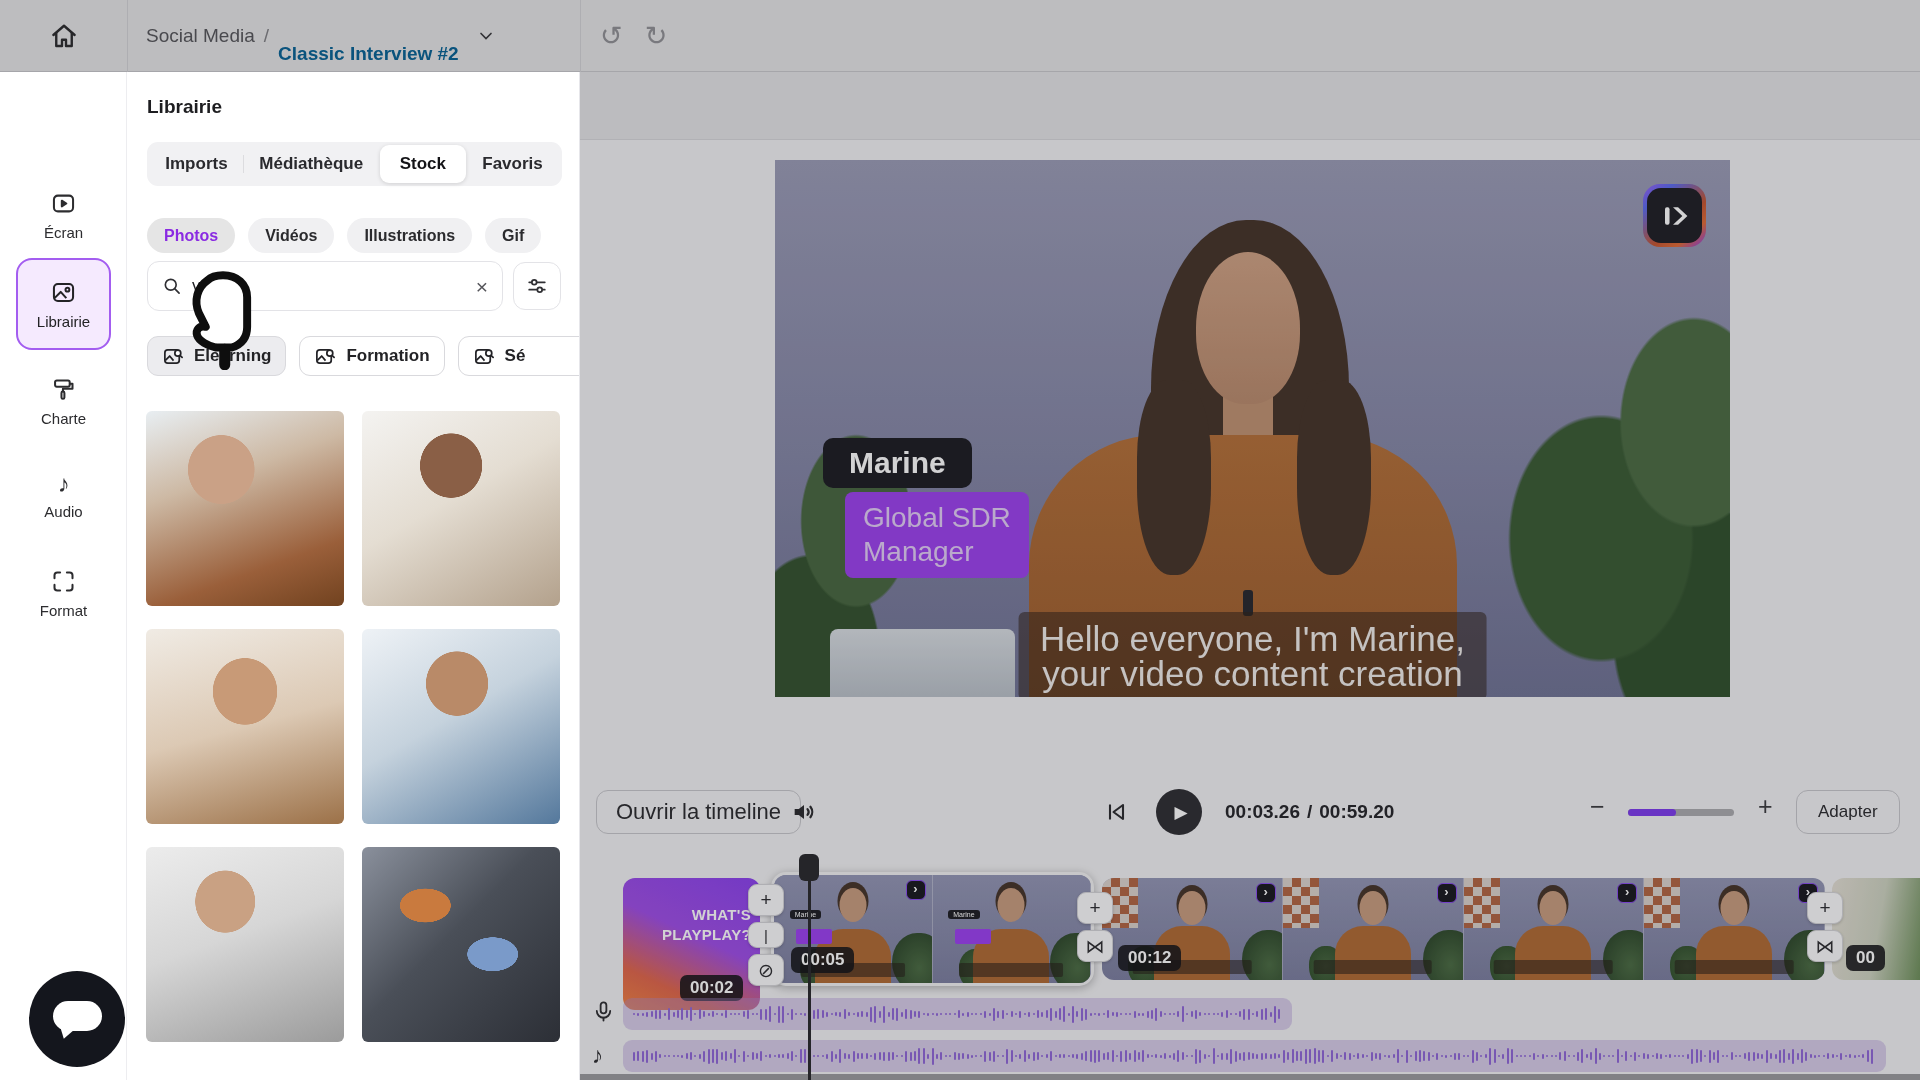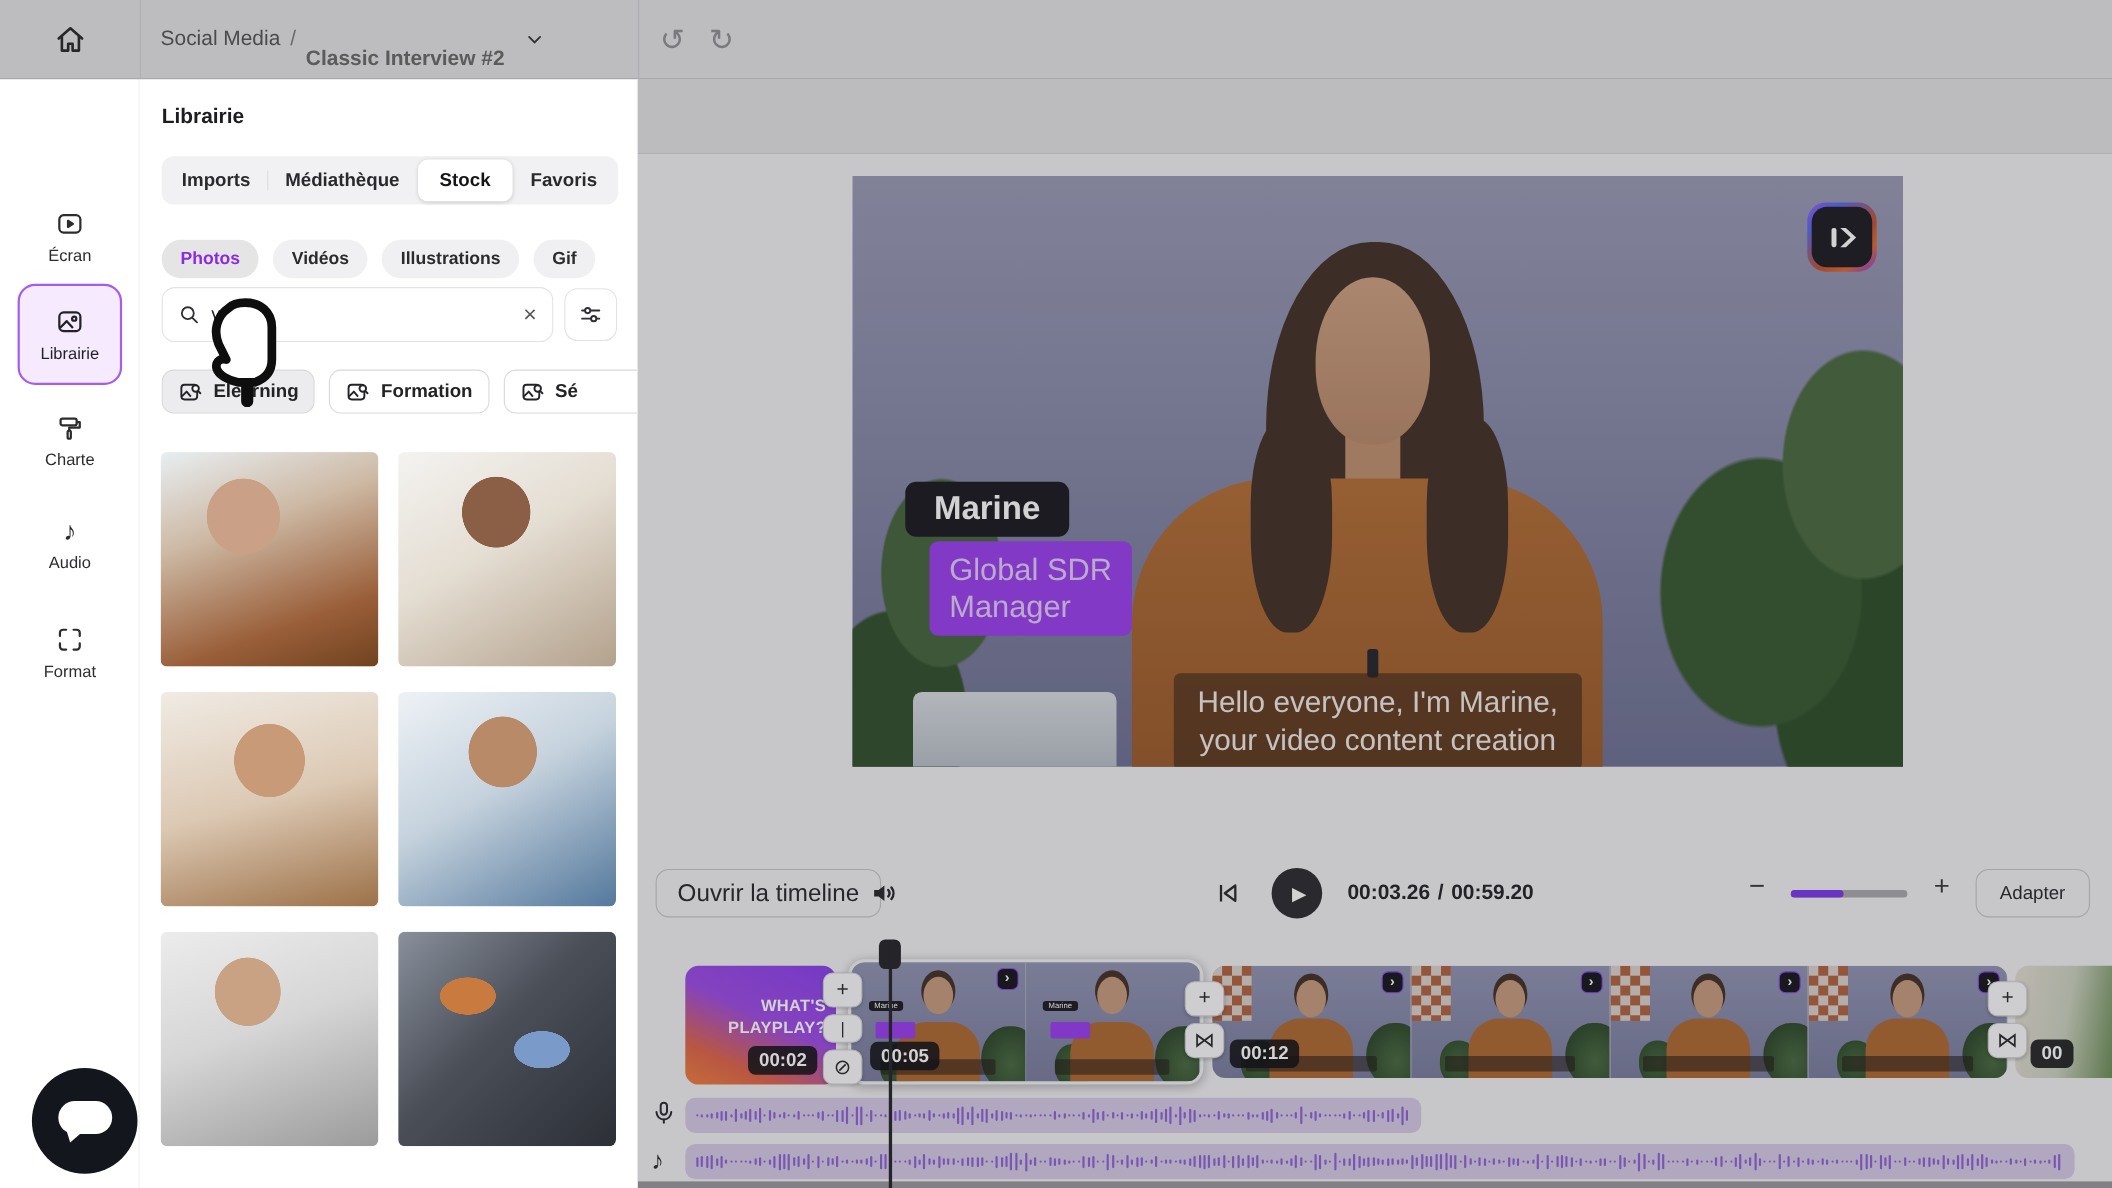--- a/index.html
+++ b/index.html
@@ -8,21 +8,21 @@
   .stage { position:relative; width:1920px; height:1080px; background:#fff; overflow:hidden; }
 
   
   .topbar { position:absolute; left:0; top:0; width:1920px; height:72px; background:#fbfbfc; border-bottom:1px solid #dcdcdf; z-index:10; }
   .btn-home { position:absolute; left:38px; top:16px; width:52px; height:40px; display:grid; place-items:center; background:none; border:none; cursor:pointer; }
   .topbar-vline1 { position:absolute; left:127px; top:0; width:1px; height:72px; background:#e7e7ea; }
   .topbar-vline2 { position:absolute; left:580px; top:0; width:1px; height:72px; background:#e7e7ea; }
   .breadcrumb { position:absolute; left:146px; top:0; height:72px; display:flex; align-items:center; gap:9px; font-size:19px; }
   .breadcrumb .folder { color:#5b5b60; }
   .breadcrumb .sep { color:#8a8a8f; }
-  .breadcrumb .project { color:#737373; font-weight:700;margin-top:35px; }
+  .breadcrumb .project { color:#0369a1; font-weight:700;margin-top:35px; }
   .breadcrumb .chev { margin-left:8px; display:grid; place-items:center; cursor:pointer; }
   .history { position:absolute; left:600px; top:0; height:72px; display:flex; align-items:center; gap:22px; }
   .history .h-btn { font-size:27px; color:#9d9da2; background:none; border:none; line-height:1; cursor:pointer; }
   .topbar-right { position:absolute; right:24px; top:0; height:72px; display:flex; align-items:center; gap:26px; }
   .btn-preview { background:#7a2bdd; color:#fff; font-size:16px; font-weight:600; border:none; border-radius:9px; padding:13px 17px; cursor:pointer; font-family:inherit; }
   .icon-help { position:relative; width:31px; height:31px; border:2.4px solid #303034; border-radius:50%; display:grid; place-items:center; font-size:16px; font-weight:700; color:#303034; cursor:pointer; background:none; }
   .icon-help::after { content:""; position:absolute; right:-4px; top:-4px; width:11px; height:11px; border-radius:50%; background:#b4552f; }
   .btn-bell { background:none; border:none; cursor:pointer; display:grid; place-items:center; }
   .avatar { width:45px; height:45px; border-radius:50%; background:#93ab9c; color:#f2f5f2; font-size:18px; font-weight:600; display:grid; place-items:center; cursor:pointer; border:none; }
 
@@ -82,41 +82,41 @@
   .laptop { position:absolute; left:55px; bottom:0; width:185px; height:68px; background:linear-gradient(#d8dde2,#b9c0c8); border-radius:8px 8px 0 0; }
   .hair { position:absolute; left:376px; top:60px; width:198px; height:350px; background:#443227; border-radius:48% 48% 42% 42%; }
   .body { position:absolute; left:254px; top:275px; width:428px; height:264px; background:linear-gradient(180deg,#b46f37,#9c5c2c); border-radius:130px 130px 0 0; }
   .neck { position:absolute; left:448px; top:214px; width:50px; height:72px; background:#c09271; }
   .hair-l { position:absolute; left:362px; top:220px; width:74px; height:195px; background:#443227; border-radius:40% 40% 45% 45%; }
   .hair-r { position:absolute; left:522px; top:220px; width:74px; height:195px; background:#443227; border-radius:40% 40% 45% 45%; }
   .face { position:absolute; left:421px; top:92px; width:104px; height:152px; background:linear-gradient(180deg,#cfa183,#b98a6c); border-radius:50% 50% 46% 46%; }
   .mic-clip { position:absolute; left:468px; top:430px; width:10px; height:26px; background:#26262c; border-radius:3px; }
   .name-badge { position:absolute; left:48px; top:278px; background:#1b1b21; color:#fff; font-size:30px; font-weight:600; padding:8px 26px; border-radius:10px; cursor:pointer; }
   .role-badge { position:absolute; left:70px; top:332px; background:#9c40ee; color:#e2cdf6; font-size:28px; line-height:34px; font-weight:500; padding:9px 18px; border-radius:8px; cursor:pointer; }
-  .subtitle { position:absolute; left:50%; transform:translateX(-50%); top:452px; background:rgba(48,32,24,.55); color:#efece9; font-size:27px; line-height:35px; text-align:center; padding:9px 22px; border-radius:6px; white-space:nowrap; cursor:pointer; }
+  .subtitle { position:absolute; left:50%; transform:translateX(-50%); top:452px; background:rgba(48,32,24,.55); color:#efece9; font-size:35px; line-height:35px; text-align:center; padding:9px 22px; border-radius:6px; white-space:nowrap; cursor:pointer; }
   .pp-logo { position:absolute; right:24px; top:24px; width:63px; height:63px; border-radius:17px;
     background:linear-gradient(140deg,#9a5ef5 0%,#5a6af0 22%,#c4542f 60%,#e06a35 78%,#8a3cf0 100%); display:grid; place-items:center; }
   .pp-logo .inner { width:55px; height:55px; border-radius:14px; background:#1d1d24; display:grid; place-items:center; }
 
   
   .controls { position:absolute; left:0; top:714px; width:1340px; height:56px; }
   .btn-open-tl { position:absolute; left:16px; top:4px; height:44px; padding:0 19px; border:1.6px solid #c6c6cb; border-radius:12px; font-size:22px; color:#2a2a2e; background:#f2f2f4; cursor:pointer; font-family:inherit; }
   .ctl-speaker { position:absolute; left:210px; top:12px; background:none; border:none; cursor:pointer; }
   .ctl-skip { position:absolute; left:524px; top:14px; background:none; border:none; cursor:pointer; }
   .btn-play { position:absolute; left:576px; top:3px; width:46px; height:46px; border-radius:50%; background:#2c2c31; border:none; cursor:pointer; color:#fff; font-size:17px; display:grid; place-items:center; padding-left:4px; }
   .timecode { position:absolute; left:645px; top:15px; font-size:19px; font-weight:700; color:#242428; display:flex; gap:7px; }
   .zoom-minus,.zoom-plus { position:absolute; top:8px; font-size:25px; color:#3a3a3e; background:none; border:none; cursor:pointer; line-height:1; }
   .zoom-minus { left:1010px; } .zoom-plus { left:1178px; }
   .zoom-slider { position:absolute; left:1048px; top:23px; width:106px; height:7px; border-radius:4px; background:#aaaaae; cursor:pointer; }
   .zoom-fill { height:7px; width:48px; border-radius:4px; background:#7c3aed; }
   .btn-fit { position:absolute; left:1216px; top:4px; height:44px; padding:0 21px; border:1.6px solid #c6c6cb; border-radius:12px; font-size:17px; color:#2a2a2e; background:#f2f2f4; cursor:pointer; font-family:inherit;text-align:center; }
 
   
   .clip { position:absolute; cursor:pointer; }
-  .clip1 { left:43px; top:806px; width:137px; height:108px; border-radius:12px; overflow:hidden;
+  .clip1 { left:43px; top:806px; width:137px; height:132px; border-radius:12px; overflow:hidden;
     background:linear-gradient(205deg,#8a41ee 0%,#9e4ce6 45%,#e0654a 78%,#ef8040 100%); }
   .clip1-title { position:absolute; right:9px; top:27px; text-align:right; color:#fff; font-size:15px; font-weight:800; line-height:20px; letter-spacing:.3px; }
   .dur { position:absolute; background:rgba(18,18,22,.88); color:#fff; font-size:17px; font-weight:600; padding:3px 10px; border-radius:7px; }
   .tl-btn { position:absolute; width:36px; height:32px; background:#fbfbfc; border:1px solid #d4d4d8; border-radius:9px; display:grid; place-items:center; font-size:19px; color:#2c2c30; box-shadow:0 1px 3px rgba(0,0,0,.18); cursor:pointer; z-index:3; font-family:inherit; }
   .tl-btn.small { height:26px; font-size:15px; }
   .a-plus { left:168px; top:812px; } .a-split { left:168px; top:850px; } .a-hide { left:168px; top:882px; }
   .b-plus { left:497px; top:820px; } .b-trans { left:497px; top:858px; }
   .c-plus { left:1227px; top:820px; } .c-trans { left:1227px; top:858px; }
   .clip2 { left:191px; top:800px; width:323px; height:114px; border:3px solid #f2f2f3; border-radius:15px; box-shadow:0 2px 10px rgba(0,0,0,.28); overflow:hidden; display:flex; background:#8d90ae; }
   .clip3 { left:522px; top:806px; width:723px; height:102px; border-radius:12px; overflow:hidden; display:flex; }

